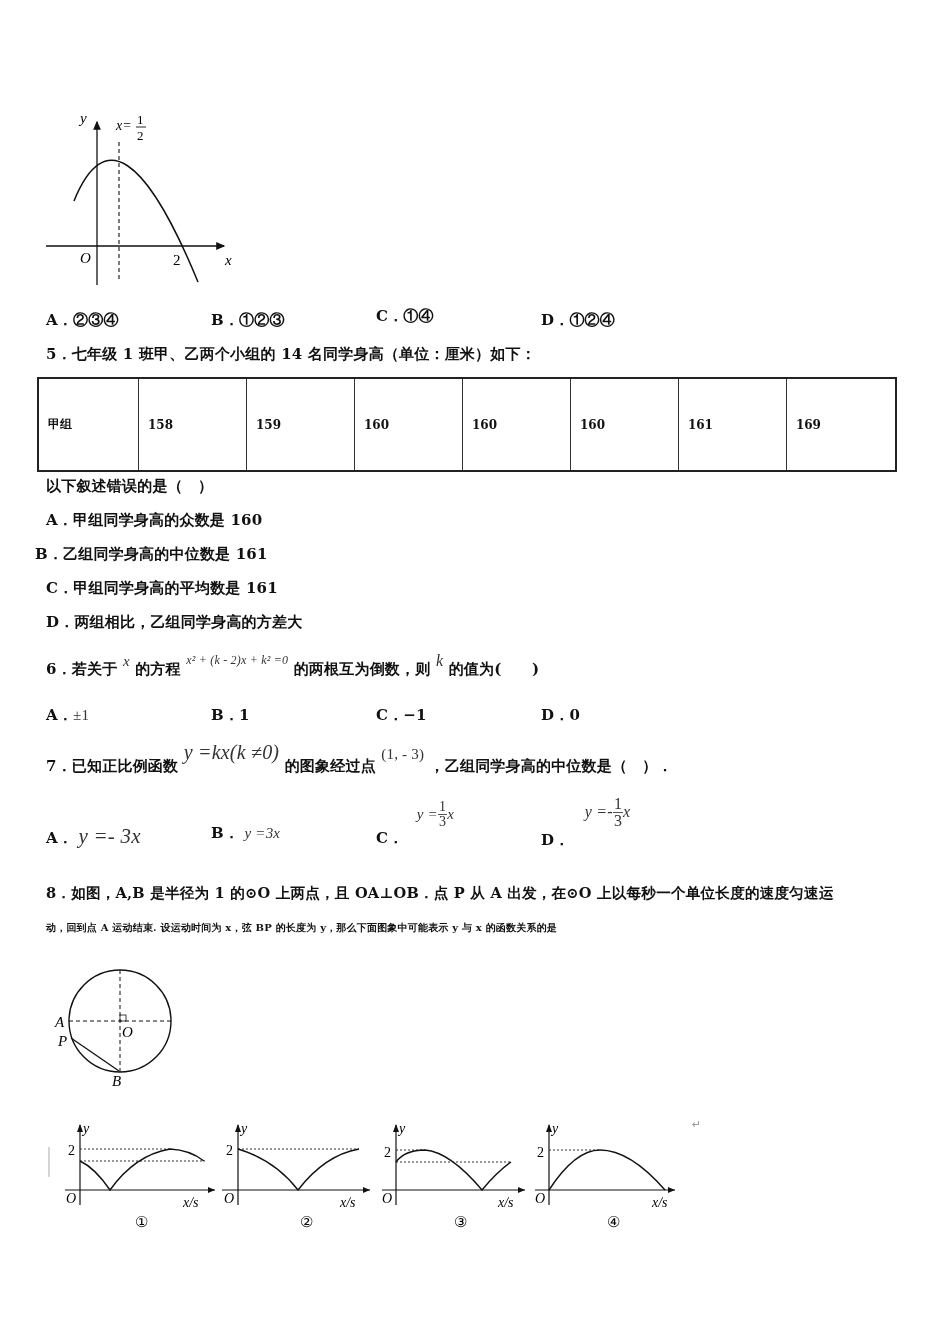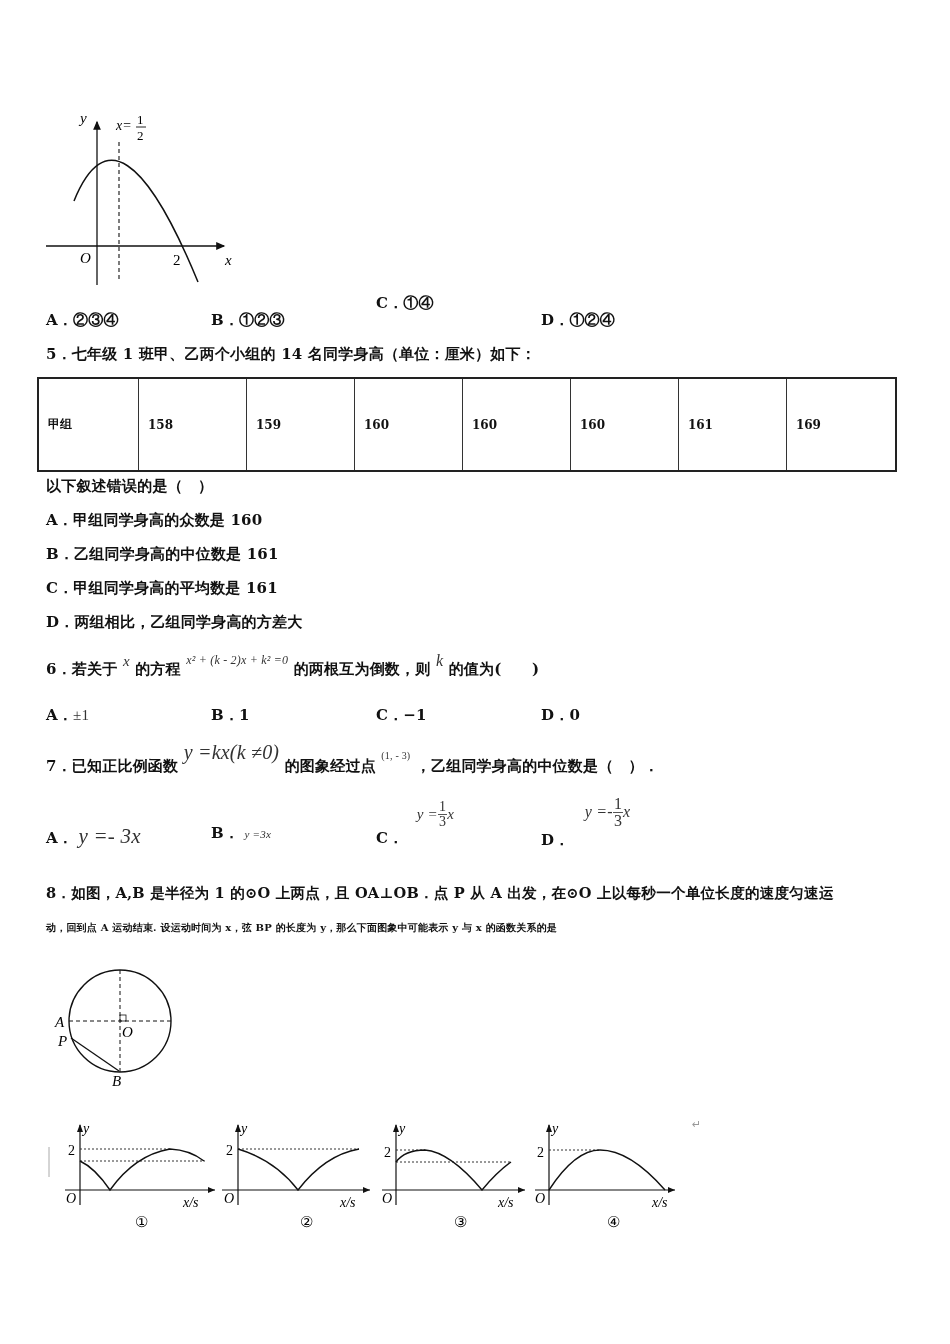--- a/index.html
+++ b/index.html
@@ -41,21 +41,21 @@
   <line x1="136" y1="127" x2="146" y2="127" stroke="#111" stroke-width="0.9"></line>
   <text x="137" y="140" font-size="13">2</text>
 </svg>
 
 <div class="abs txt" style="left:46px;top:311px">
   <span>A．</span><span>②③④</span>
 </div>
 <div class="abs txt" style="left:211px;top:311px">
   <span>B．</span><span>①②③</span>
 </div>
-<div class="abs txt" style="left:376px;top:294px">
+<div class="abs txt" style="left:376px;top:307px">
   <span>C．</span><span>①④</span>
 </div>
 <div class="abs txt" style="left:541px;top:311px">
   <span>D．</span><span>①②④</span>
 </div>
 
 <div class="abs txt" style="left:46px;top:345px">5．七年级 1 班甲、乙两个小组的 14 名同学身高（单位：厘米）如下：</div>
 
 <table class="data">
   <tbody>
@@ -69,21 +69,21 @@
     <td>161</td>
     <td>169</td>
   </tr>
 </tbody>
   </table>
 
 <div class="abs txt" style="left:46px;top:477px">以下叙述错误的是（　）</div>
 <div class="abs txt" style="left:46px;top:511px">
   <span>A．</span><span>甲组同学身高的众数是 160</span>
 </div>
-<div class="abs txt" style="left:46px;top:545px">
+<div class="abs txt" style="left:35px;top:545px">
   <span>B．</span><span>乙组同学身高的中位数是 161</span>
 </div>
 <div class="abs txt" style="left:46px;top:579px">
   <span>C．</span><span>甲组同学身高的平均数是 161</span>
 </div>
 <div class="abs txt" style="left:46px;top:613px">
   <span>D．</span><span>两组相比，乙组同学身高的方差大</span>
 </div>
 
 <div class="abs txt" style="left:46px;top:660px">
@@ -105,30 +105,30 @@
   <span>C．</span><span>−1</span>
 </div>
 <div class="abs txt" style="left:541px;top:706px">
   <span>D．</span><span>0</span>
 </div>
 
 <div class="abs txt" style="left:46px;top:753px">
   <span>7．已知正比例函数</span>
   <span class="math" style="position:relative;top:-12px;font-size:20px">y =kx(k ≠0)</span>
   <span>的图象经过点</span>
-  <span class="mathup" style="position:relative;top:-12px;font-size:10px">(1, - 3)</span>
+  <span class="mathup" style="position:relative;top:-12px;font-size:15px">(1, - 3)</span>
   <span>，乙组同学身高的中位数是（　）．</span>
 </div>
 <div class="abs txt" style="left:46px;top:824px">
   <span>A．</span>
   <span class="math" style="font-size:21px">y =- 3x</span>
 </div>
 <div class="abs txt" style="left:211px;top:824px">
   <span>B．</span>
-  <span class="math" style="font-size:11px">y =3x</span>
+  <span class="math" style="font-size:15px">y =3x</span>
 </div>
 <div class="abs txt" style="left:376px;top:800px">
   <span style="position:relative;top:24px">C．</span>
   <span class="math" style="font-size:15px;margin-left:8px">y =</span><span class="frac mathup"><span class="n">1</span><span class="d">3</span></span><span class="math" style="font-size:15px">x</span>
 </div>
 <div class="abs txt" style="left:541px;top:796px">
   <span style="position:relative;top:28px">D．</span>
   <span class="math" style="font-size:16px;margin-left:10px">y =-</span><span class="frac mathup"><span class="n" style="font-size:16px">1</span><span class="d" style="font-size:16px">3</span></span><span class="math" style="font-size:16px">x</span>
 </div>
 

